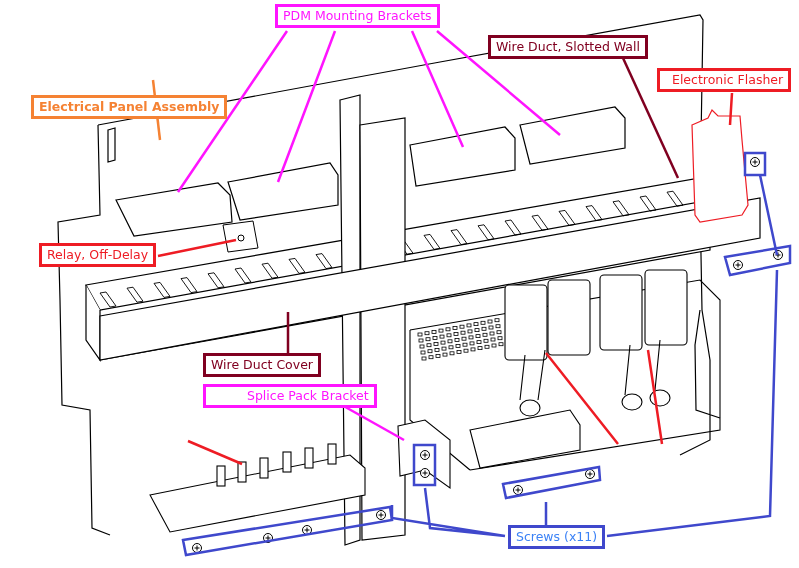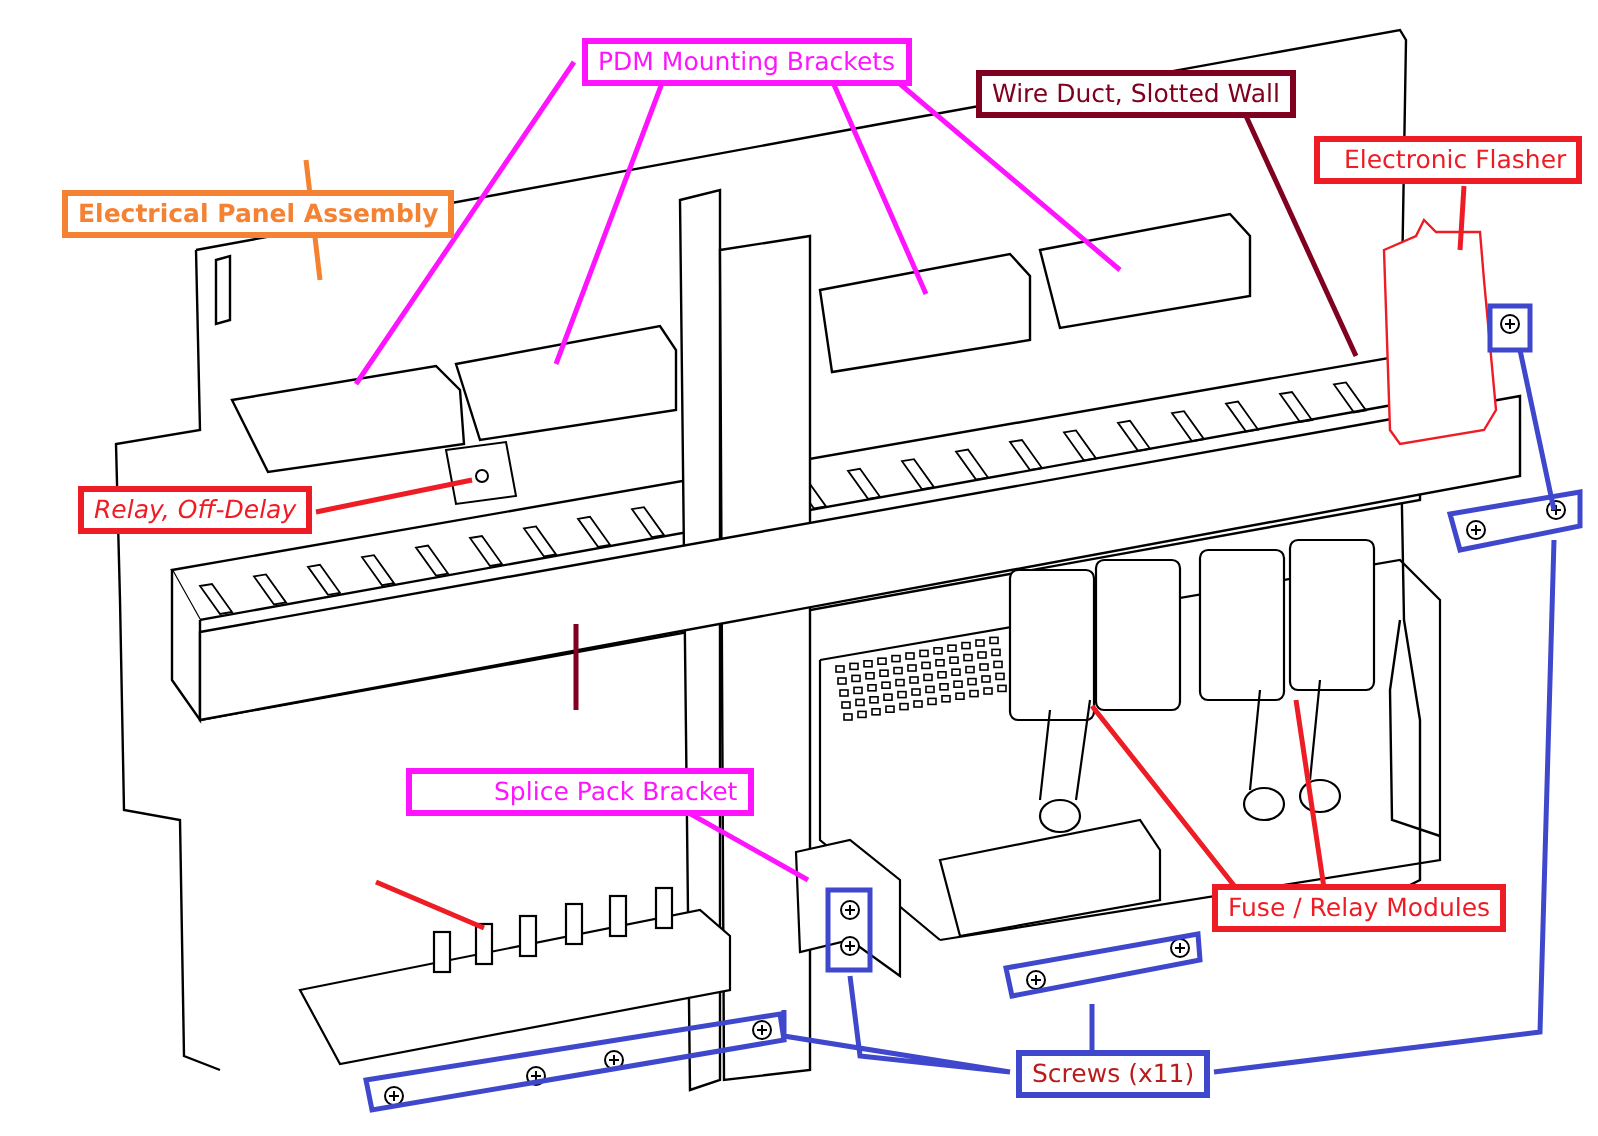--- a/index.html
+++ b/index.html
@@ -6,21 +6,21 @@
   body { width: 799px; height: 568px; position: relative; overflow: hidden;
          font-family: "DejaVu Sans", sans-serif; }
   #stage { position: absolute; left: 0; top: 0; width: 799px; height: 568px; }
   .callout { position: absolute; box-sizing: border-box; background: #fff;
              border: 3px solid; font-size: 12.5px; line-height: 16px;
              padding: 1px 5px; white-space: nowrap; }
   .c-orange { border-color: #f58233; color: #f58233; font-weight: bold; }
   .c-magenta { border-color: #ff14ff; color: #ff14ff; }
   .c-maroon { border-color: #800020; color: #800020; }
   .c-red { border-color: #ee1c24; color: #ee1c24; }
-  .c-blue { border-color: #3f48cc; color: #b91c1c; }
+  .c-blue { border-color: #3f48cc; color: #3b82f6; }
 </style>
 </head>
 <body>
 
 <div id="stage">
 <svg width="799" height="568" viewBox="0 0 799 568" style="position:absolute;left:0;top:0">
 
   <g fill="none" stroke="#000" stroke-width="1.2">
     <path d="M98 125 L440 62 L700 15 L703 20 L700 200 M98 125 L100 215 L58 222 L60 300 L62 405 L90 410 L92 528 L110 535"></path>
     <path d="M108 130 L115 128 L115 160 L108 162 Z"></path>
@@ -217,20 +217,20 @@
   <g fill="none" stroke="#3f48cc" stroke-width="2.5">
     <path d="M183 540 L390 507 L392 520 L186 555 Z"></path>
     <rect x="414" y="445" width="21" height="40"></rect>
     <path d="M503 484 L599 467 L600 480 L506 498 Z"></path>
     <rect x="745" y="153" width="20" height="22"></rect>
     <path d="M725 257 L790 246 L790 263 L730 275 Z"></path>
   </g>
 </svg>
 
 <div class="callout c-orange" style="left:31px;top:55px;margin-top:40px;">Electrical Panel Assembly</div>
-<div class="callout c-magenta" style="left:275px;top:19px;margin-left:16px;">PDM Mounting Brackets</div>
+<div class="callout c-magenta" style="left:275px;top:4px;">PDM Mounting Brackets</div>
 <div class="callout c-maroon" style="left:488px;top:35px;">Wire Duct, Slotted Wall</div>
 <div class="callout c-red" style="left:657px;top:68px;padding-left:12px;">Electronic Flasher</div>
-<div class="callout c-red" style="left:39px;top:243px;font-style:italic;">Relay, Off-Delay</div>
+<div class="callout c-red" style="left:39px;top:243px;">Relay, Off-Delay</div>
+<div class="callout c-maroon" style="left:203px;top:353px;">Wire Duct Cover</div>
 <div class="callout c-magenta" style="left:203px;top:384px;padding-left:41px;">Splice Pack Bracket</div>
-<div class="callout c-red" style="left:606px;top:442px;">Fuse / Relay Modules</div>
 <div class="callout c-blue" style="left:508px;top:525px;">Screws (x11)</div>
 </div>
 
 </body></html>

